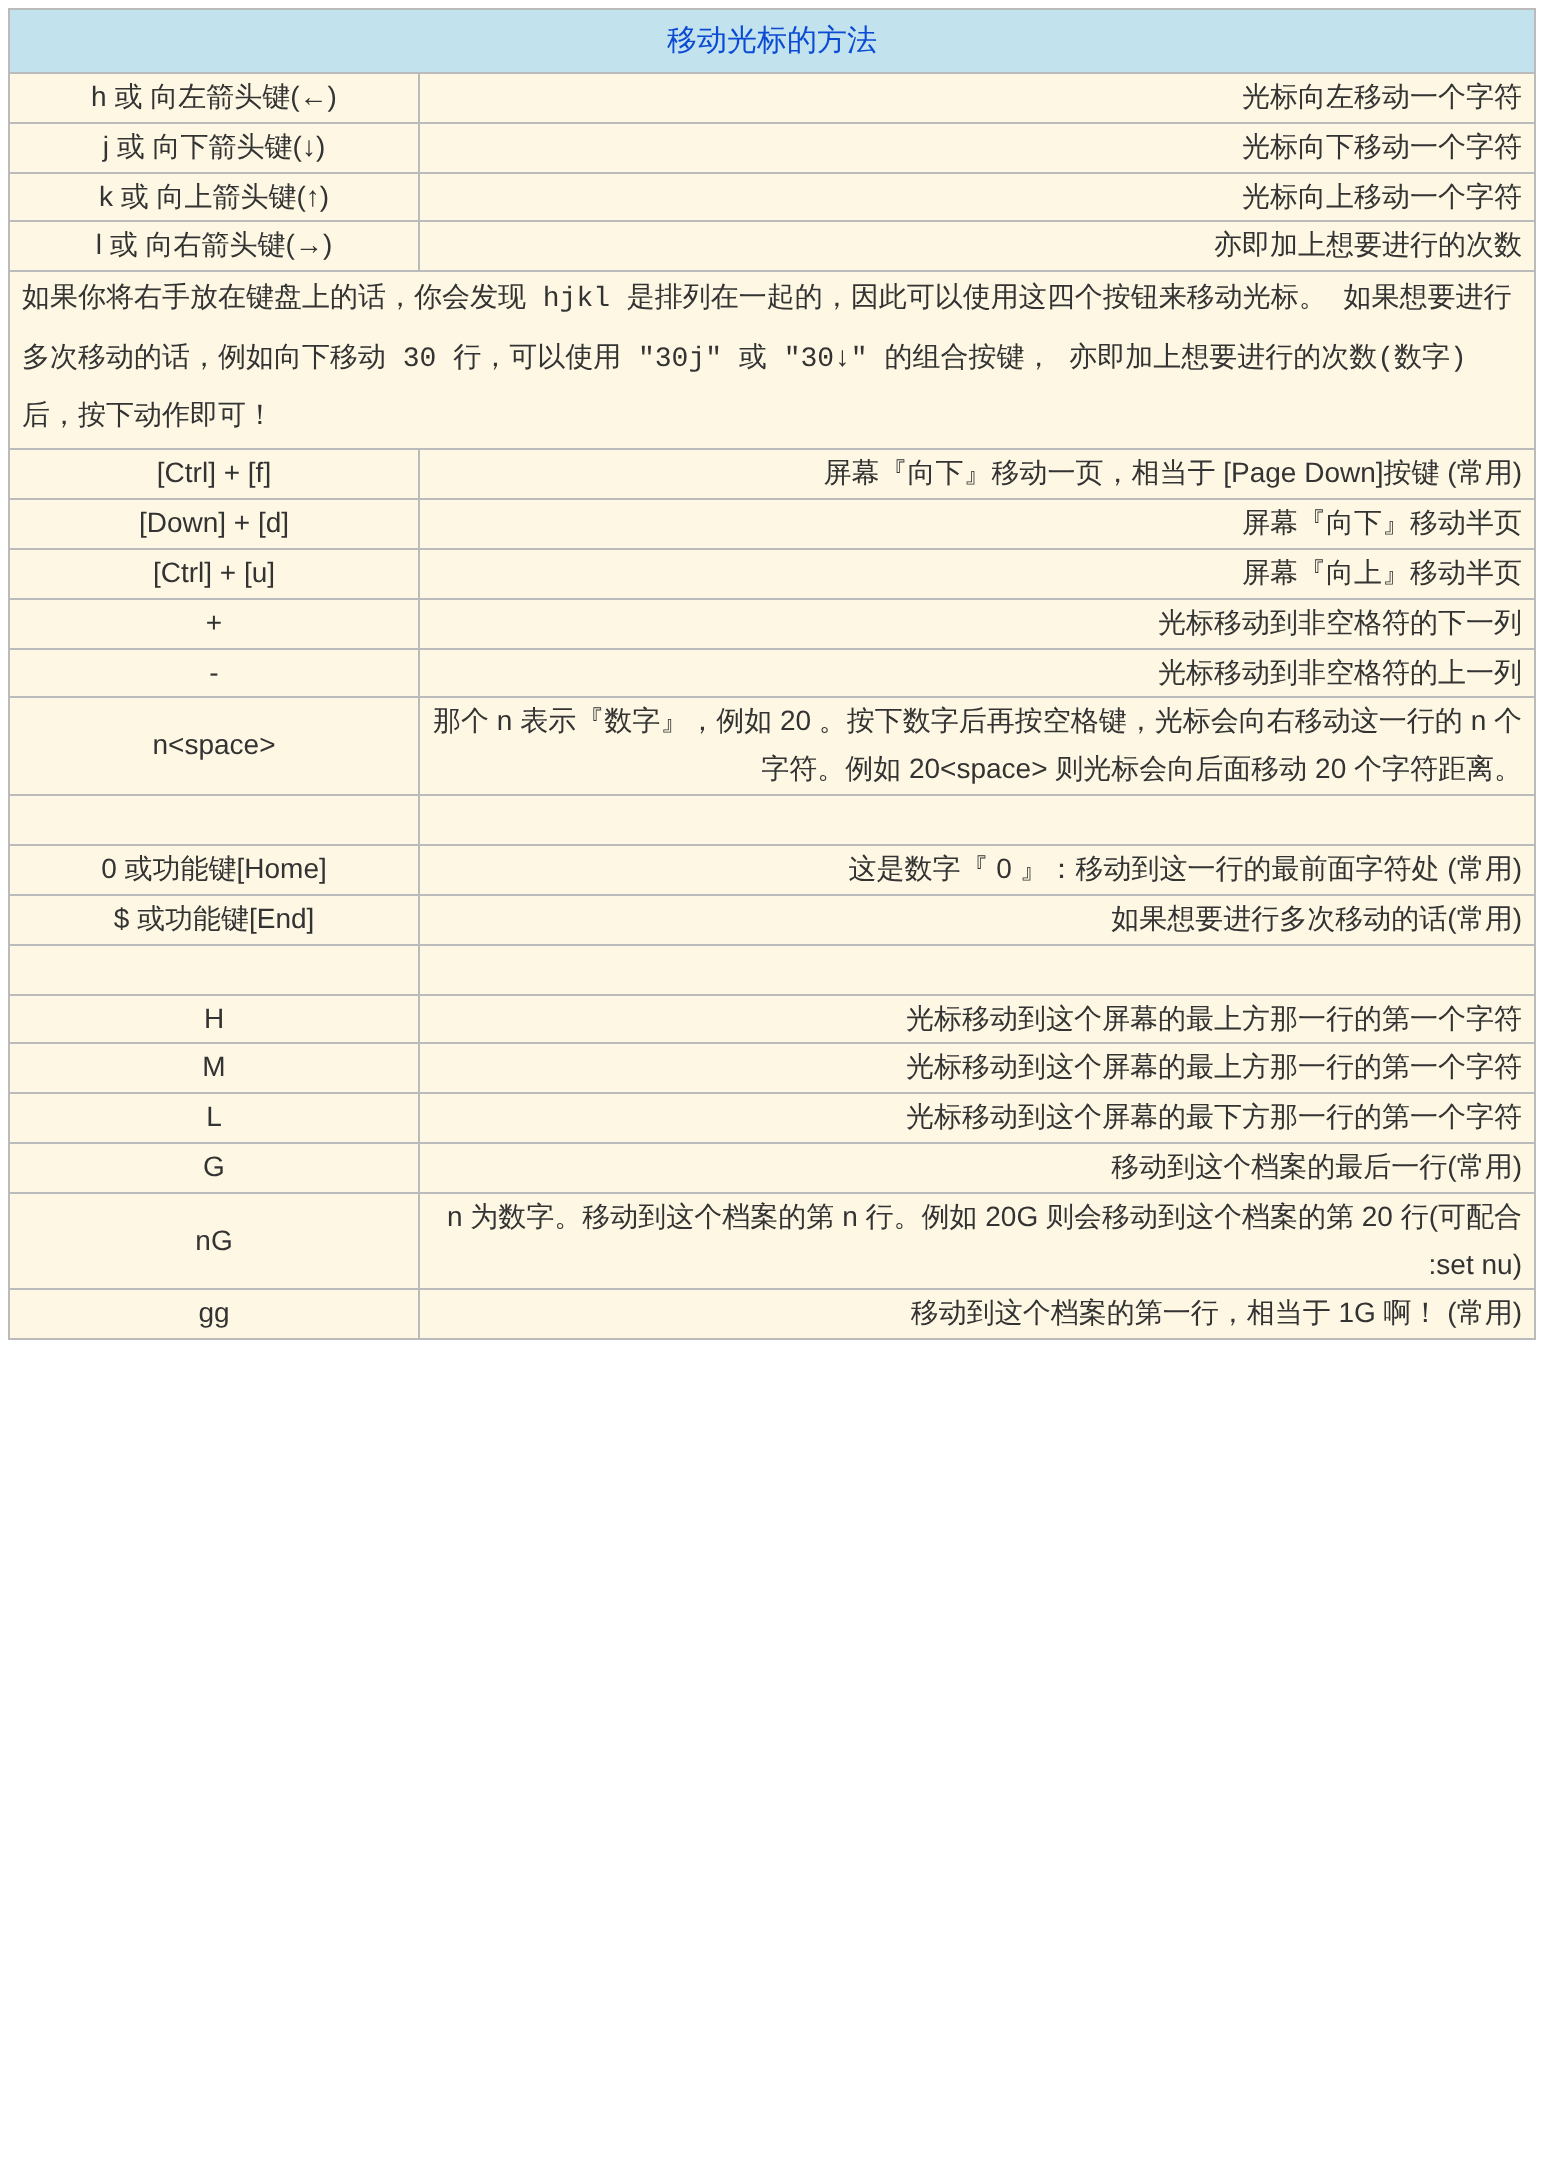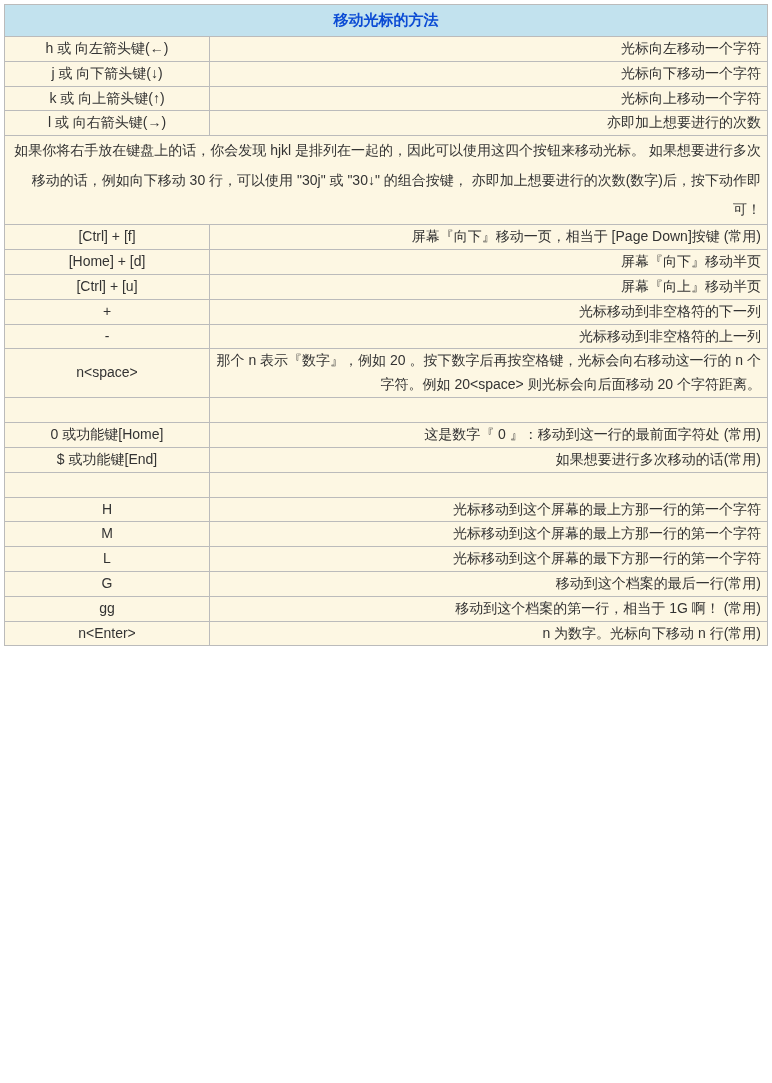--- a/index.html
+++ b/index.html
@@ -13,21 +13,21 @@
     box-sizing: border-box;
   }
   table {
     border-collapse: collapse;
     width: 100%;
     table-layout: fixed;
   }
   th.hdr {
     background: #c2e2ee;
     color: #0b4bd4;
-    font-weight: bold;
+    font-weight: normal;
     text-align: center;
     padding: 6px 4px;
     border: 1px solid #bbb;
     font-size: 15px;
   }
   td {
     border: 1px solid #bbb;
     padding: 0 6px;
     background: #fdf7e3;
     vertical-align: middle;
@@ -36,22 +36,23 @@
   }
   td.key {
     width: 200px;
     text-align: center;
     font-family: Arial, sans-serif;
   }
   td.desc {
     text-align: right;
   }
   td.note {
-    text-align: right;
+    text-align: left;
     line-height: 2.1;
+    font-family: Liberation Mono, monospace;
   }
   td.spacer {
     border-left: 1px solid #bbb;
     border-right: 1px solid #bbb;
     border-top: 1px solid #bbb;
     border-bottom: 1px solid #bbb;
     height: 24px;
     padding: 0;
   }
   col.c1 { width: 205px; }
@@ -89,21 +90,21 @@
 
   <tr>
     <td class="note" colspan="2">如果你将右手放在键盘上的话，你会发现 hjkl 是排列在一起的，因此可以使用这四个按钮来移动光标。 如果想要进行多次移动的话，例如向下移动 30 行，可以使用 "30j" 或 "30↓" 的组合按键， 亦即加上想要进行的次数(数字)后，按下动作即可！</td>
   </tr>
 
   <tr>
     <td class="key">[Ctrl] + [f]</td>
     <td class="desc">屏幕『向下』移动一页，相当于 [Page Down]按键 (常用)</td>
   </tr>
   <tr>
-    <td class="key">[Home] + [d]</td>
+    <td class="key">[Down] + [d]</td>
     <td class="desc">屏幕『向下』移动半页</td>
   </tr>
   <tr>
     <td class="key">[Ctrl] + [u]</td>
     <td class="desc">屏幕『向上』移动半页</td>
   </tr>
   <tr>
     <td class="key">+</td>
     <td class="desc">光标移动到非空格符的下一列</td>
   </tr>
@@ -145,21 +146,21 @@
   </tr>
   <tr>
     <td class="key">L</td>
     <td class="desc">光标移动到这个屏幕的最下方那一行的第一个字符</td>
   </tr>
   <tr>
     <td class="key">G</td>
     <td class="desc">移动到这个档案的最后一行(常用)</td>
   </tr>
   <tr>
+    <td class="key">nG</td>
+    <td class="desc">n 为数字。移动到这个档案的第 n 行。例如 20G 则会移动到这个档案的第 20 行(可配合 :set nu)</td>
+  </tr>
+  <tr>
     <td class="key">gg</td>
     <td class="desc">移动到这个档案的第一行，相当于 1G 啊！ (常用)</td>
-  </tr>
-  <tr>
-    <td class="key">n&lt;Enter&gt;</td>
-    <td class="desc">n 为数字。光标向下移动 n 行(常用)</td>
   </tr>
 </tbody>
   </table>
 
 </body></html>

